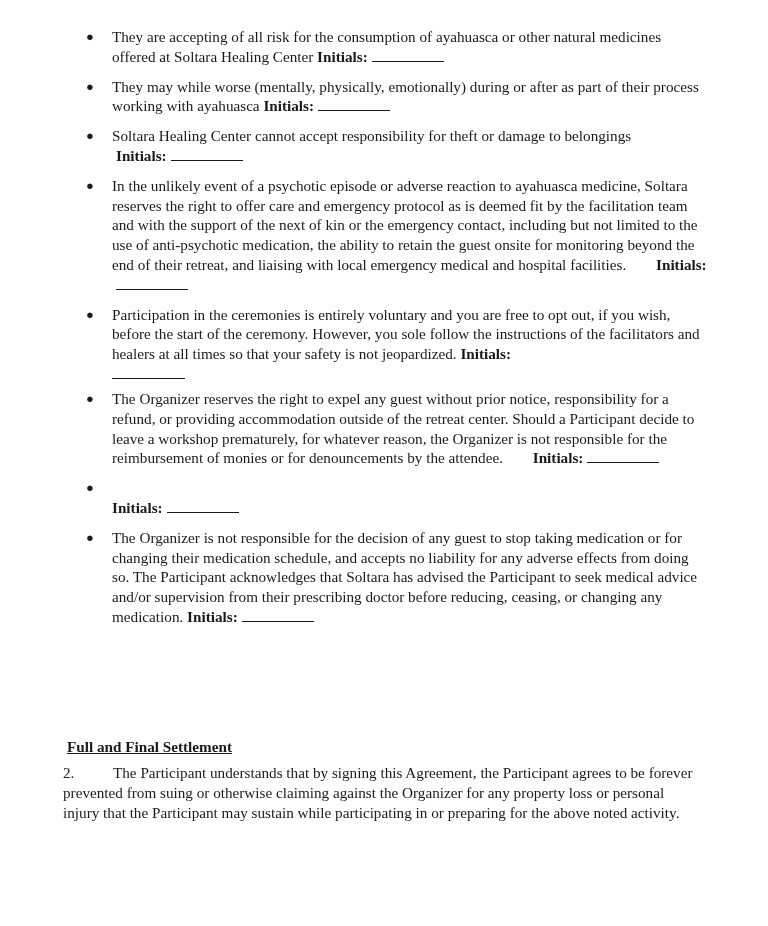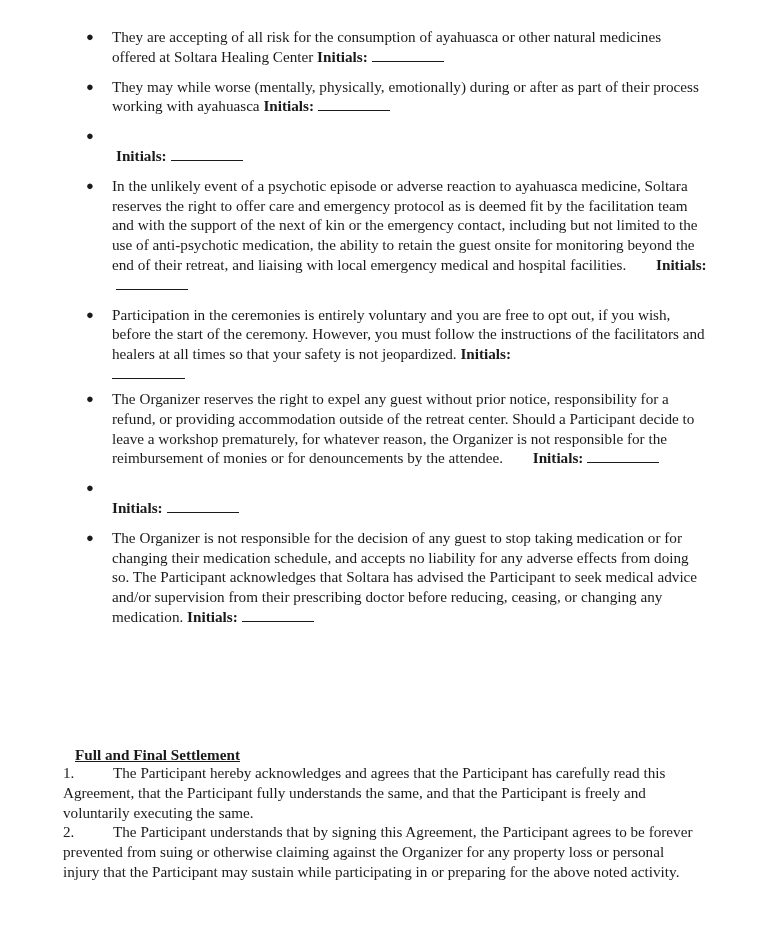--- a/index.html
+++ b/index.html
@@ -10,21 +10,21 @@
   }
   .page { position: absolute; left: 0; top: 0; width: 768px; height: 926px; }
   .bullet-list { position: absolute; left: 0; top: 27px; width: 768px; margin: 0; padding: 0; list-style: none; }
   .bullet-item { position: relative; padding-left: 112px; width: 596px; margin: 0 0 10px 0; }
   .bullet-dot { position: absolute; left: 86px; top: 0; font-size: 13px; }
   .b { font-weight: bold; }
   .blank { display: inline-block; width: 72px; border-bottom: 1px solid #1a1a1a; height: 12px; vertical-align: baseline; margin-left: 4px; }
   .item-text { white-space: normal; font-family: Liberation Serif, serif; }
   .tabgap { display: inline-block; width: 26px; }
   .blank-line { display: block; width: 73px; border-bottom: 1px solid #1a1a1a; height: 14px; margin-bottom: 8px; }
-  .section-title { position: absolute; left: 63px; top: 733px; font-weight: bold; text-decoration: underline; margin: 12px; font-size: 15.2px; }
+  .section-title { position: absolute; left: 63px; top: 733px; font-weight: bold; text-decoration: underline; margin: 4px; font-size: 15.2px; }
   .numbered { position: absolute; left: 63px; top: 763px; width: 640px; }
   .num-para { margin: 0; text-align: left; }
   .num-label { display: inline-block; width: 50px; }
 </style>
 </head>
 <body>
 
 <div class="page">
 
   <ul class="bullet-list">
@@ -36,33 +36,33 @@
     </li>
 
     <li class="bullet-item">
       <span class="bullet-dot">●</span>
       <span class="item-text">They may while worse (mentally, physically, emotionally) during or after as part of their process working with ayahuasca</span>
       <span class="b">Initials:</span><span class="blank"></span>
     </li>
 
     <li class="bullet-item">
       <span class="bullet-dot">●</span>
-      <br>
+      <span class="item-text">Soltara Healing Center cannot accept responsibility for theft or damage to belongings</span><br>
       <span class="b" style="margin-left:4px">Initials:</span><span class="blank"></span>
     </li>
 
     <li class="bullet-item">
       <span class="bullet-dot">●</span>
       <span class="item-text">In the unlikely event of a psychotic episode or adverse reaction to ayahuasca medicine, Soltara reserves the right to offer care and emergency protocol as is deemed fit by the facilitation team and with the support of the next of kin or the emergency contact, including but not limited to the use of anti-psychotic medication, the ability to retain the guest onsite for monitoring beyond the end of their retreat, and liaising with local emergency medical and hospital facilities.</span><span class="tabgap"></span>
       <span class="b">Initials:</span><span class="blank"></span>
     </li>
 
     <li class="bullet-item">
       <span class="bullet-dot">●</span>
-      <span class="item-text">Participation in the ceremonies is entirely voluntary and you are free to opt out, if you wish, before the start of the ceremony. However, you must follow the instructions of the facilitators and healers at all times so that your safety is not jeopardized.</span>
+      <span class="item-text">Participation in the ceremonies is entirely voluntary and you are free to opt out, if you wish, before the start of the ceremony. However, you sole follow the instructions of the facilitators and healers at all times so that your safety is not jeopardized.</span>
       <span class="b">Initials:</span>
       <span class="blank-line"></span>
     </li>
 
     <li class="bullet-item">
       <span class="bullet-dot">●</span>
       <span class="item-text">The Organizer reserves the right to expel any guest without prior notice, responsibility for a refund, or providing accommodation outside of the retreat center. Should a Participant decide to leave a workshop prematurely, for whatever reason, the Organizer is not responsible for the reimbursement of monies or for denouncements by the attendee.</span><span class="tabgap"></span>
       <span class="b">Initials:</span><span class="blank"></span>
     </li>
 
@@ -77,20 +77,17 @@
       <span class="item-text">The Organizer is not responsible for the decision of any guest to stop taking medication or for changing their medication schedule, and accepts no liability for any adverse effects from doing so. The Participant acknowledges that Soltara has advised the Participant to seek medical advice and/or supervision from their prescribing doctor before reducing, ceasing, or changing any medication.</span>
       <span class="b">Initials:</span><span class="blank"></span>
     </li>
 
   </ul>
 
   <h3 class="section-title">Full and Final Settlement</h3>
 
   <div class="numbered">
     <p class="num-para">
-      <span class="num-label">1.</span><span>The Participant hereby acknowledges and agrees that the Participant has carefully read this Agreement, that the Participant fully understands the same, and that the Participant is freely and voluntarily executing the same.</span>
-    </p>
-    <p class="num-para">
       <span class="num-label">2.</span><span>The Participant understands that by signing this Agreement, the Participant agrees to be forever prevented from suing or otherwise claiming against the Organizer for any property loss or personal injury that the Participant may sustain while participating in or preparing for the above noted activity.</span>
     </p>
   </div>
 
 </div>
 
 </body></html>

